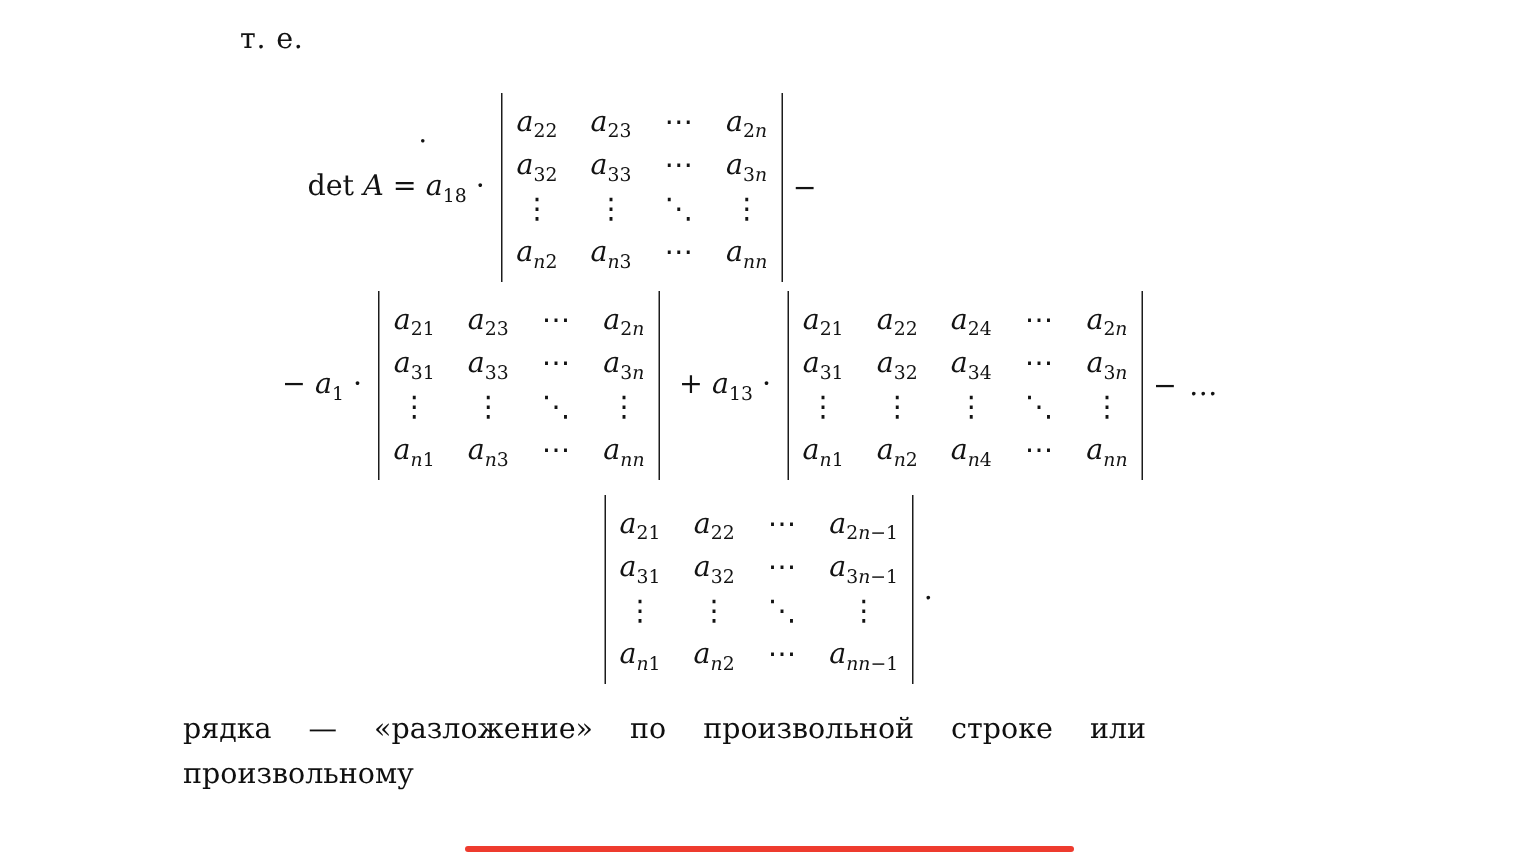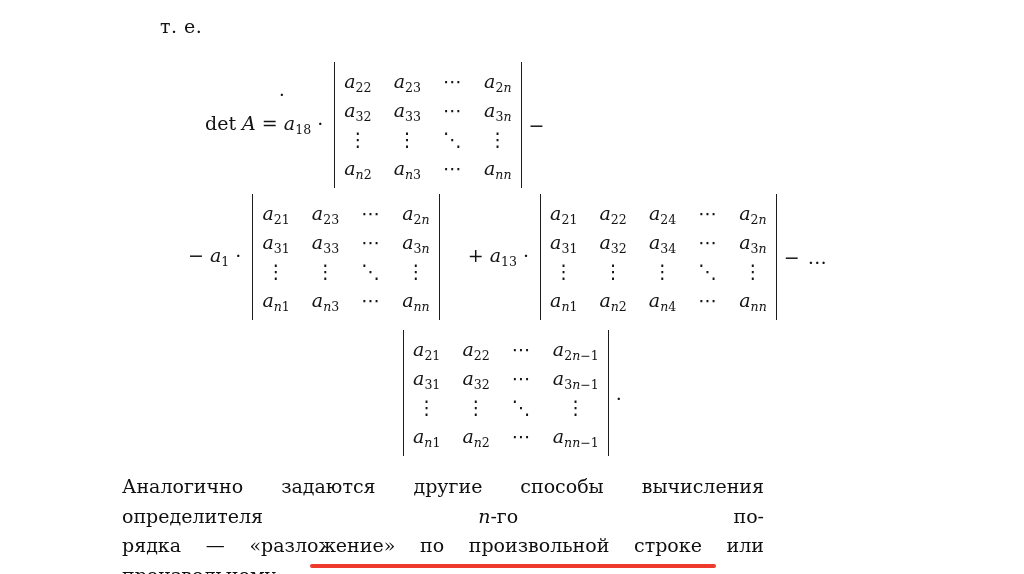--- a/index.html
+++ b/index.html
@@ -34,21 +34,21 @@
   }
   .cell{
     text-align:center;
     line-height:29px;
     height:29px;
     white-space:nowrap;
   }
   .cell sub{vertical-align:-0.35em;}
 
   .trailing{white-space:pre;margin-left:7px;letter-spacing:1px;}
-  .term2{margin-left:28px;}
+  .term2{margin-left:13px;}
 
   .stray-dot{position:absolute;left:279px;top:84px;font-size:18px;}
 
   .para{
     position:absolute;left:122px;top:472px;width:642px;
     font-size:19px;line-height:29.5px;color:#0f0f0f;
   }
   .jline{text-align:justify;text-align-last:justify;}
 
   .progress-line{
@@ -153,20 +153,19 @@
           <div class="cell"><span class="it">a</span><sub><span class="it">n</span><span>1</span></sub></div>
           <div class="cell"><span class="it">a</span><sub><span class="it">n</span><span>2</span></sub></div>
           <div class="cell"><span>⋯</span></div>
           <div class="cell"><span class="it">a</span><sub><span class="it">n</span><span class="it">n</span><span>−</span><span>1</span></sub></div>
         </span>
       <span class="trailing"><span>.</span></span>
     </div>
   </div>
 
   <div class="para">
-    <div class="jline"><span>Аналогично задаются другие способы вычисления определителя </span><span class="it">n</span><span>-го по-</span></div>
     <div class="jline"><span>рядка — «разложение» по произвольной строке или произвольному</span></div>
 
   </div>
 
   <div class="progress-line" style="background: rgb(238, 59, 46);"></div>
 
 </div>
 
 </body></html>

